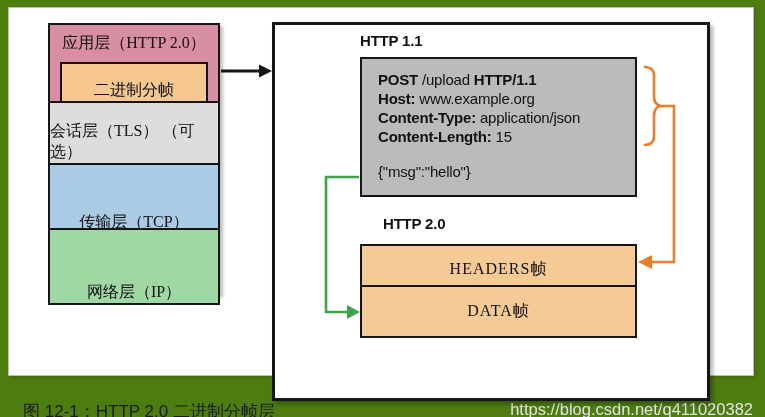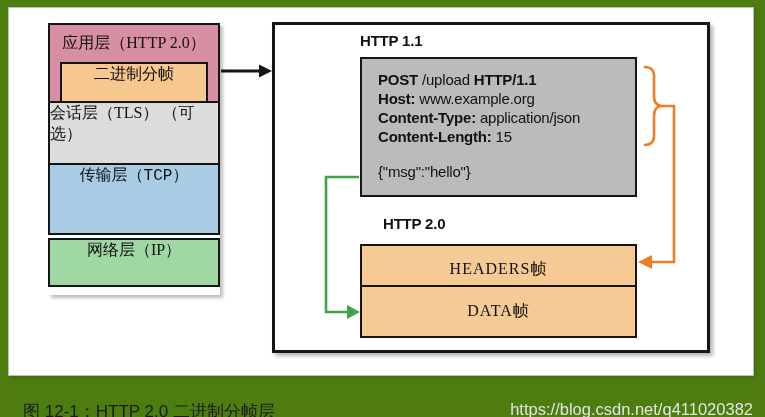--- a/index.html
+++ b/index.html
@@ -5,29 +5,29 @@
   html,body{margin:0;padding:0;background:#ffffff;}
   .stage{position:relative;width:765px;height:417px;background:#4d7c0f;overflow:hidden;
          font-family:"Liberation Sans",sans-serif;}
   
   .frame{position:absolute;left:8px;top:7px;width:746px;height:369px;background:#ffffff;
          border:1px solid #bdbdbd;box-shadow:2px 2px 3px rgba(0,0,0,0.12);box-sizing:border-box;}
   
   .stack{position:absolute;left:48px;top:23px;width:172px;height:272px;z-index:2;
          box-shadow:3px 3px 3px rgba(0,0,0,0.25);}
   .lbox{position:absolute;box-sizing:border-box;border:2px solid #151515;
-        display:flex;align-items:flex-start;justify-content:center;
+        display:flex;align-items:flex-end;justify-content:center;
         font-family:"Liberation Serif","DejaVu Serif",serif;font-size:16px;color:#111;}
   .app{left:0;top:0;width:172px;height:80px;align-items:flex-start;padding-top:8px;}
   .binary{left:12px;top:39px;width:148px;height:41px;z-index:3;}
   .tls{left:0;top:78px;width:172px;height:64px;}
-  .tcp{left:0;top:140px;width:172px;height:72px;font-family:Liberation Mono, monospace;}
-  .ip{left:0;top:215px;width:172px;height:49px;}
+  .tcp{left:0;top:140px;width:172px;height:72px;}
+  .ip{left:0;top:205px;width:172px;height:77px;}
   
-  .panel{position:absolute;left:272px;top:22px;width:438px;height:331px;background:#ffffff;
+  .panel{position:absolute;left:272px;top:22px;width:438px;height:379px;background:#ffffff;
          border:3px solid #151515;box-sizing:border-box;z-index:2;
          box-shadow:3px 3px 4px rgba(0,0,0,0.3);}
   .plabel{position:absolute;left:85px;font-size:15px;font-weight:bold;color:#111;
           letter-spacing:-0.2px;}
   .plabel.h11{top:7px;}
   .plabel.h20{top:190px;margin-left:23px;}
   .request{position:absolute;left:85px;top:32px;width:277px;height:140px;box-sizing:border-box;
            border:2.5px solid #151515;padding:11px 0 0 16px;font-size:15px;line-height:19px;
            color:#111;letter-spacing:-0.2px;}
   .rline b{font-weight:bold;margin-top:44px;}

